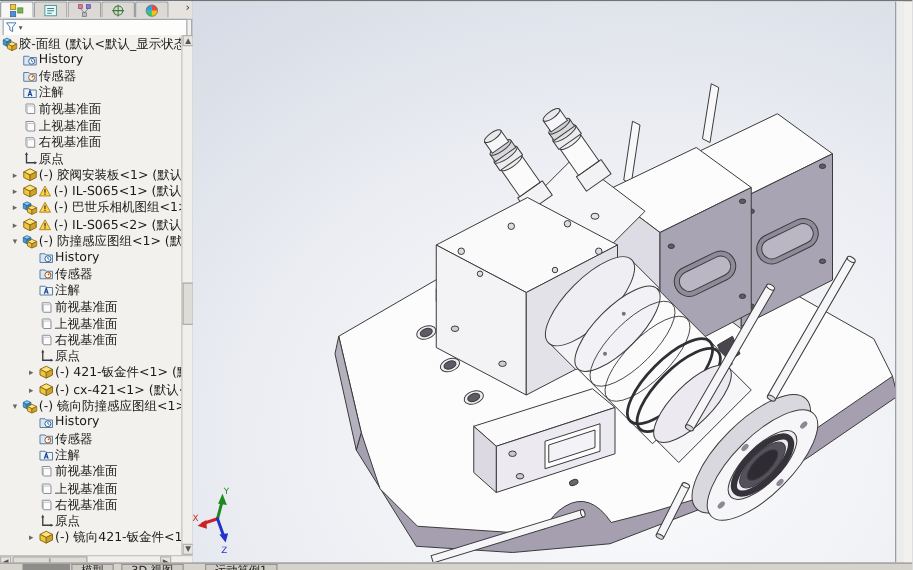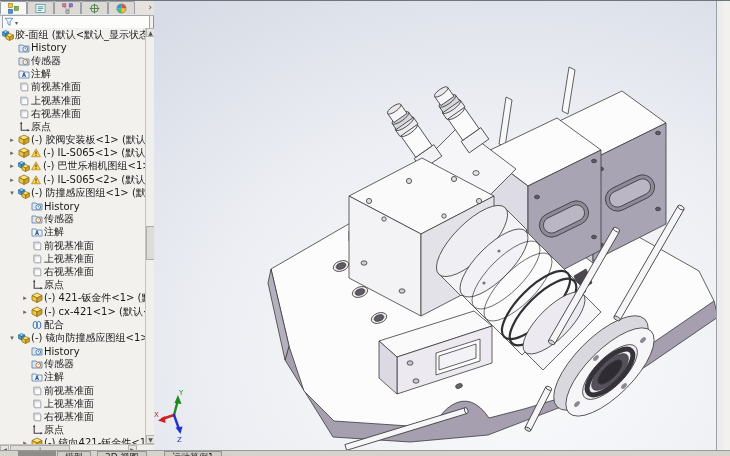--- a/index.html
+++ b/index.html
@@ -357,30 +357,20 @@
         <div class="trow" style="padding-left: 19px;">
           <span class="arrowslot">▸</span>
           <span class="ticon">
             <svg viewBox="0 0 12 12">
               <path d="M6 1 L11 3.5 L6 6 L1 3.5 Z" fill="#ffe27a" stroke="#8a6d1d" stroke-width="0.8"></path>
               <path d="M1 3.5 L6 6 L6 10.5 L1 8 Z" fill="#f0c63a" stroke="#8a6d1d" stroke-width="0.8"></path>
               <path d="M11 3.5 L6 6 L6 10.5 L11 8 Z" fill="#cfa22a" stroke="#8a6d1d" stroke-width="0.8"></path>
             </svg>
           </span>
           <span class="tlabel">(-) cx-421&lt;1&gt; (默认&lt;&lt;默认</span>
-        </div>
-        <div class="trow" style="padding-left: 19px;">
-          <span class="arrowslot"></span>
-          <span class="ticon">
-            <svg viewBox="0 0 12 12" fill="none" stroke="#3a6fb5" stroke-width="1">
-              <ellipse cx="4.2" cy="6" rx="2.1" ry="3.6"></ellipse>
-              <ellipse cx="7.8" cy="6" rx="2.1" ry="3.6"></ellipse>
-            </svg>
-          </span>
-          <span class="tlabel">配合</span>
         </div>
         <div class="trow" style="padding-left: 6px;">
           <span class="arrowslot">▾</span>
           <span class="ticon">
             <svg viewBox="0 0 12 12">
               <path d="M3.5 1.5 L6.8 3 L3.5 4.5 L0.5 3 Z" fill="#8fd0f2" stroke="#2b6d9e" stroke-width="0.7"></path>
               <path d="M0.5 3 L3.5 4.5 L3.5 8 L0.5 6.5 Z" fill="#3f9bd8" stroke="#2b6d9e" stroke-width="0.7"></path>
               <path d="M6.8 3 L3.5 4.5 L3.5 8 L6.8 6.5 Z" fill="#2e7fb8" stroke="#2b6d9e" stroke-width="0.7"></path>
               <path d="M7.5 4.5 L11.5 6.2 L7.5 8 L4 6.2 Z" fill="#ffe27a" stroke="#8a6d1d" stroke-width="0.7"></path>
               <path d="M4 6.2 L7.5 8 L7.5 11.5 L4 9.7 Z" fill="#f0c63a" stroke="#8a6d1d" stroke-width="0.7"></path>

